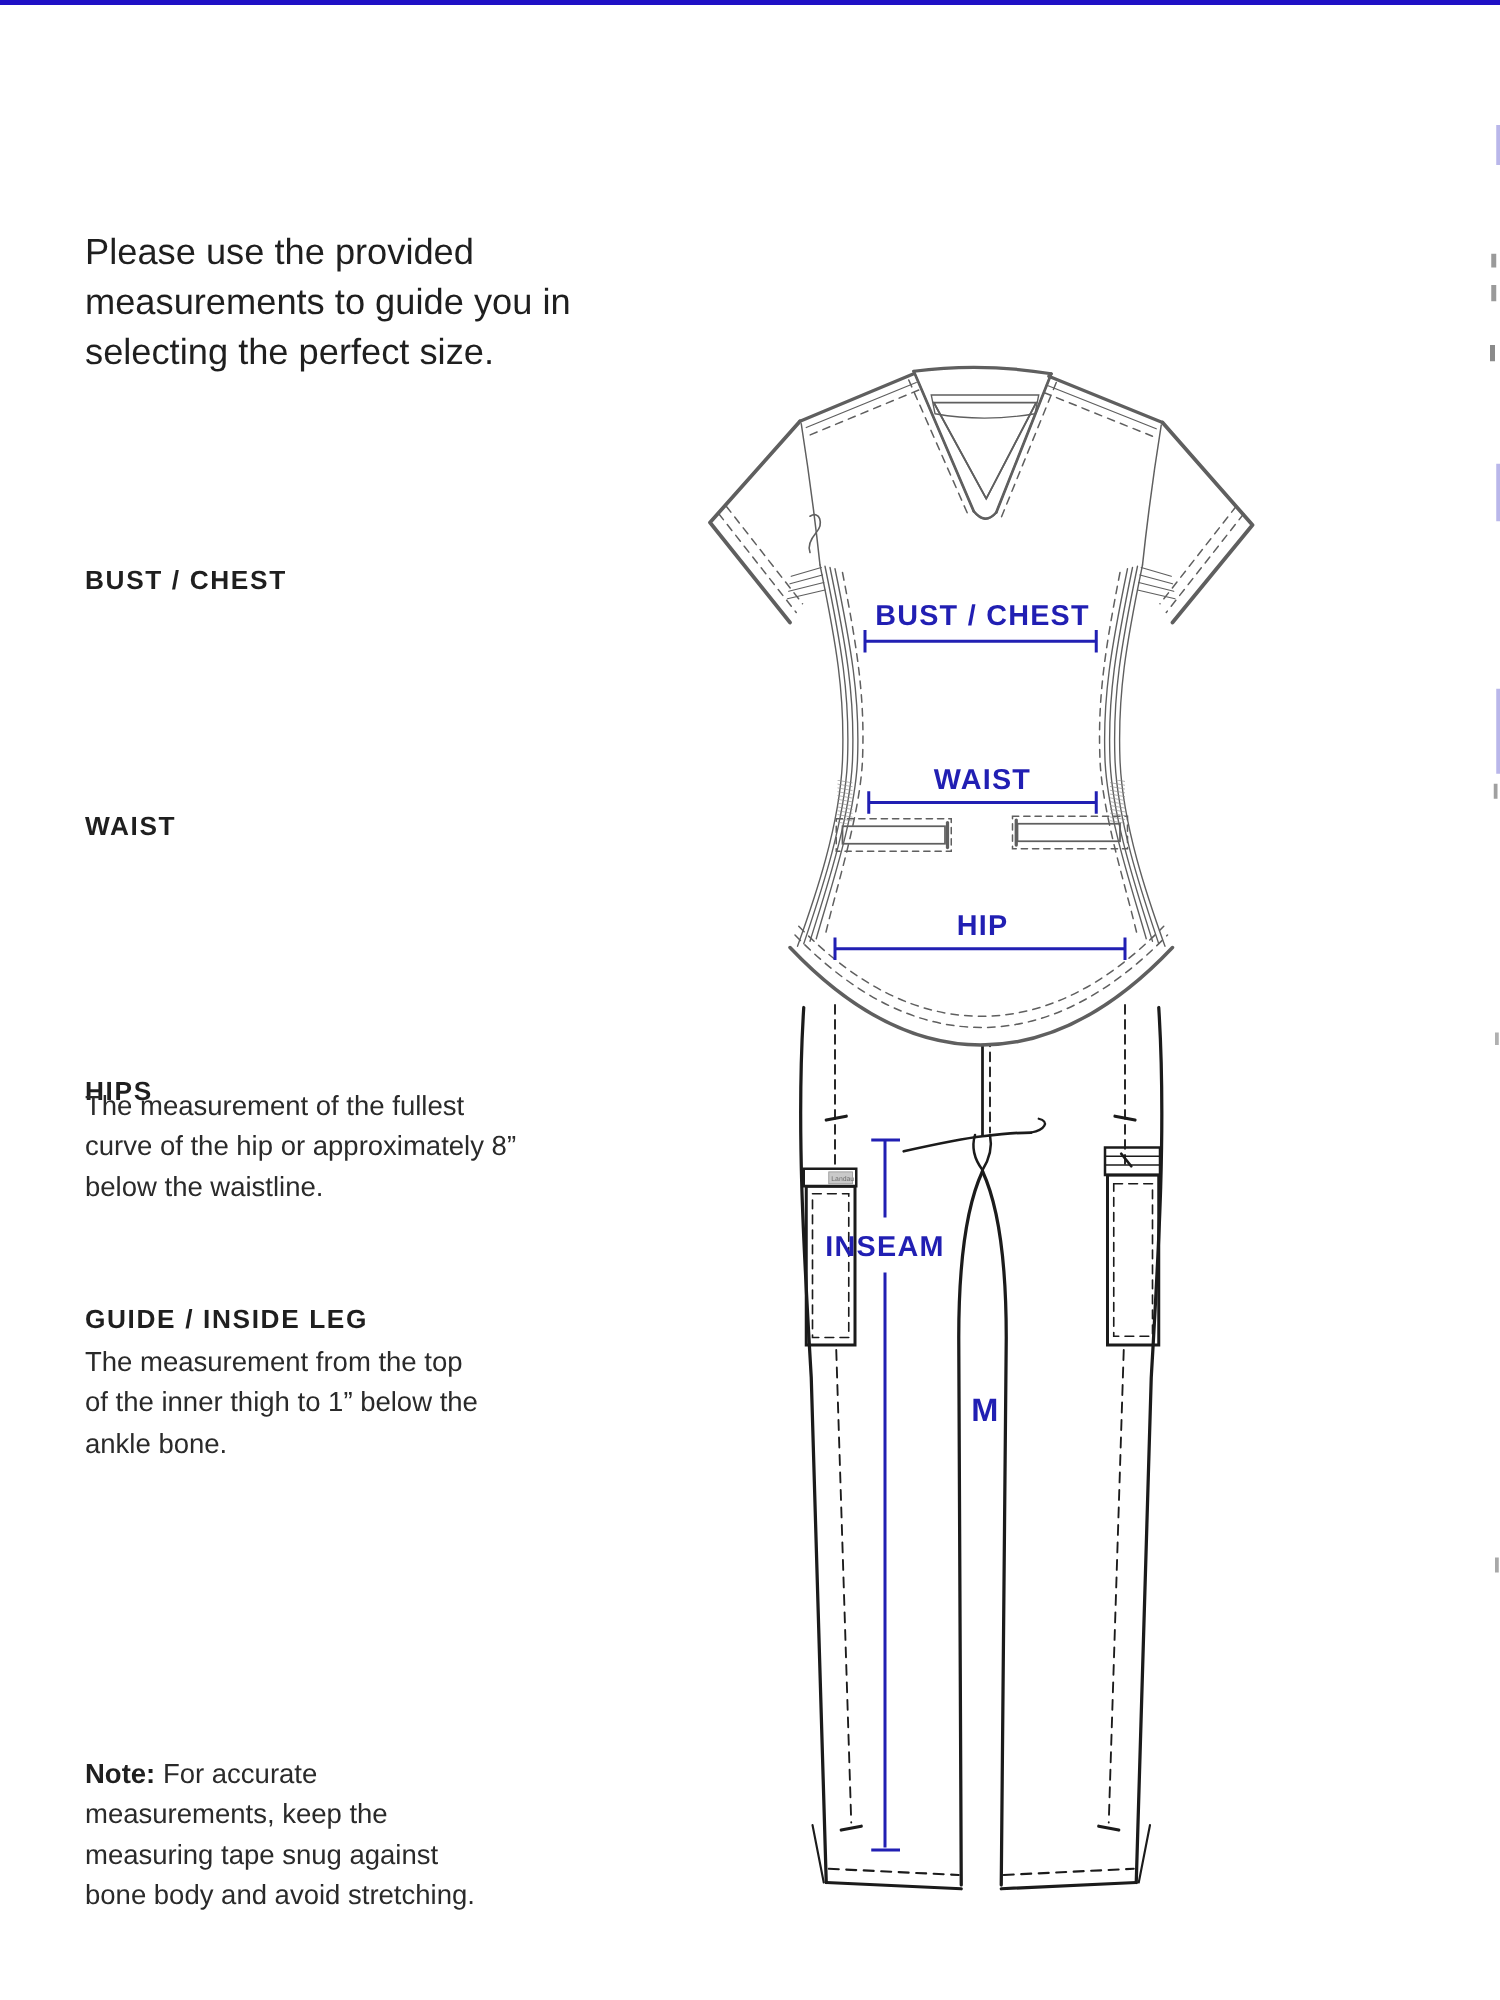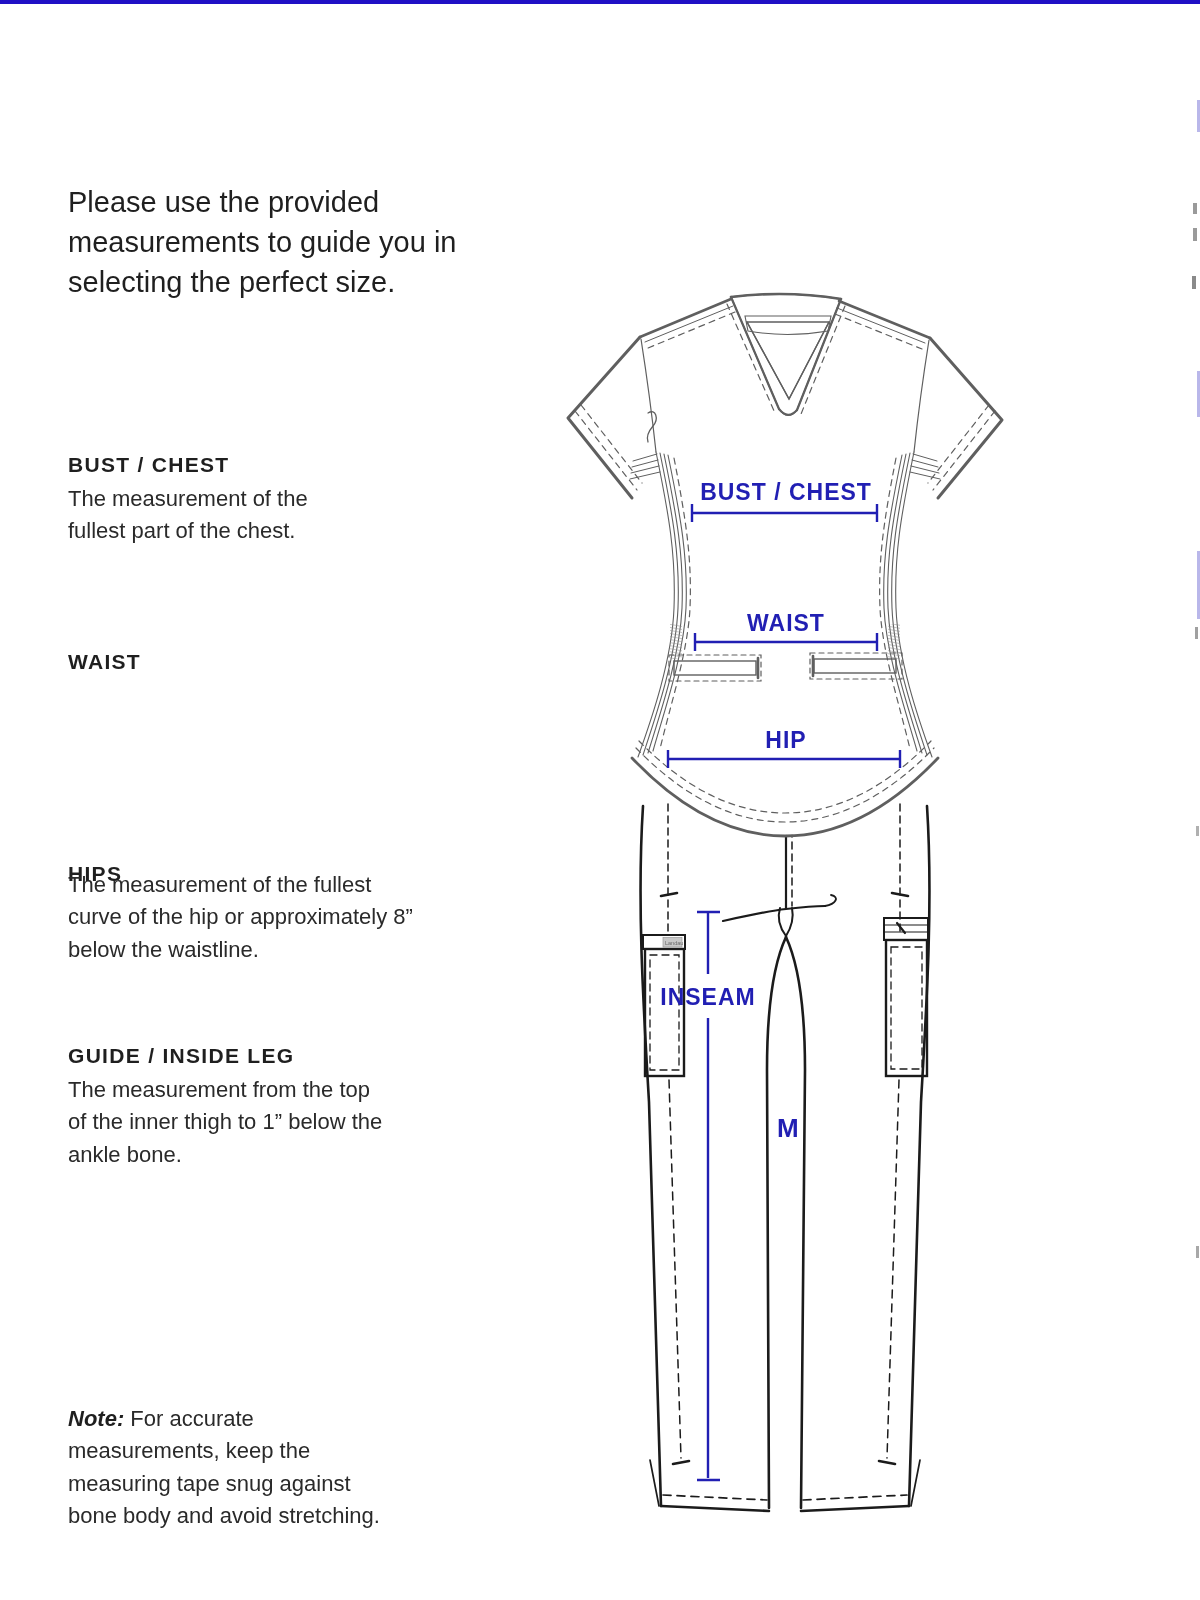--- a/index.html
+++ b/index.html
@@ -13,40 +13,39 @@
   *{margin:0;padding:0;box-sizing:border-box;}
   html,body{background:#fff;}
   body{font-family:"Liberation Sans","DejaVu Sans",sans-serif;}
   .page{position:relative;width:1200px;height:1600px;background:#fff;overflow:hidden;}
   .top-border{position:absolute;left:0;top:0;width:1200px;height:4px;background:var(--top-border);}
   .title{position:absolute;left:68px;top:76px;font-size:55px;font-weight:bold;letter-spacing:1px;color:var(--ink);}
   .intro{position:absolute;left:68px;top:182px;width:470px;font-size:29px;line-height:1.38;color:var(--ink);}
   .sec-head{position:absolute;left:68px;font-size:21px;font-weight:bold;letter-spacing:1.3px;color:var(--ink);}
   .sec-body{position:absolute;left:68px;font-size:22px;line-height:1.47;color:var(--body-text);}
   .note{position:absolute;left:68px;top:1403px;width:322px;font-size:22px;line-height:1.47;color:var(--body-text);}
-  .note b{color:var(--ink);font-style:italic;}
+  .note b{color:var(--ink);}
   .diagram{position:absolute;left:520px;top:278px;width:500px;height:1250px;}
   .edge-mark{position:absolute;}
   svg text{font-family:"Liberation Sans","DejaVu Sans",sans-serif;}
   .blue-label{fill:var(--label-blue);font-weight:bold;font-size:23px;letter-spacing:1px;}
   .blue-size{fill:var(--label-blue);font-weight:bold;font-size:26px;}
   .blue-ln{stroke:var(--label-blue);fill:none;}
   .g-ln{stroke:var(--drawing-gray);fill:none;}
   .p-ln{stroke:var(--drawing-black);fill:none;}
 </style>
 </head>
 <body>
 
 <div class="page">
   <div class="top-border"></div>
 
   <p class="intro">Please use the provided measurements to guide you in selecting the perfect size.</p>
 
   <h2 class="sec-head" style="top:453px">BUST / CHEST</h2>
-  <p class="sec-body" style="top:483px;width:280px">The measurement of the fullest part of the chest.</p>
 
   <h2 class="sec-head" style="top:650px">WAIST</h2>
 
   <h2 class="sec-head" style="top:862px">HIPS</h2>
   <p class="sec-body" style="top:869px;width:360px">The measurement of the fullest curve of the hip or approximately 8” below the waistline.</p>
 
   <h2 class="sec-head" style="top:1044px">GUIDE / INSIDE LEG</h2>
   <p class="sec-body" style="top:1074px;width:318px">The measurement from the top of the inner thigh to 1” below the ankle bone.</p>
 
   <p class="note"><b>Note:</b><span> For accurate measurements, keep the measuring tape snug against bone body and avoid stretching.</span></p>

